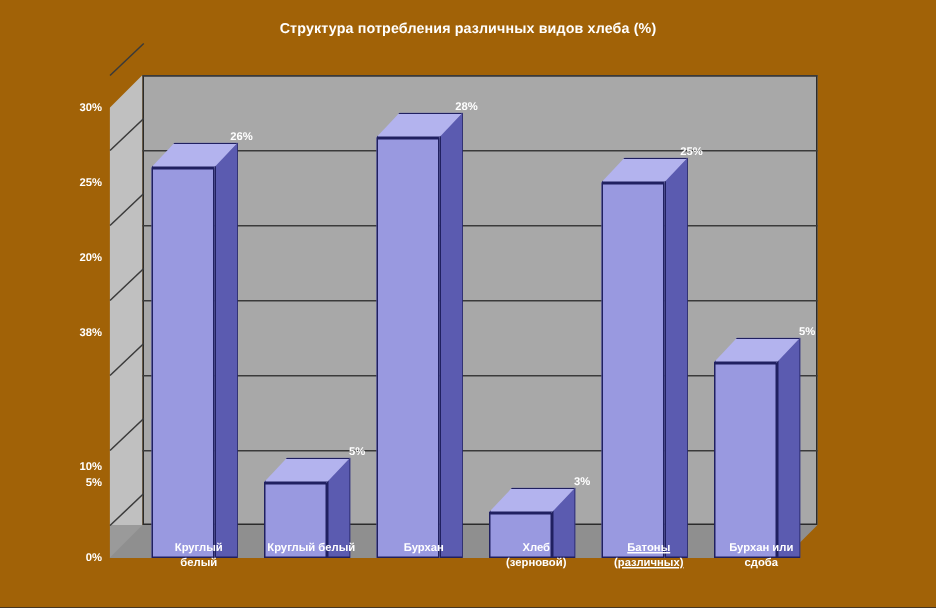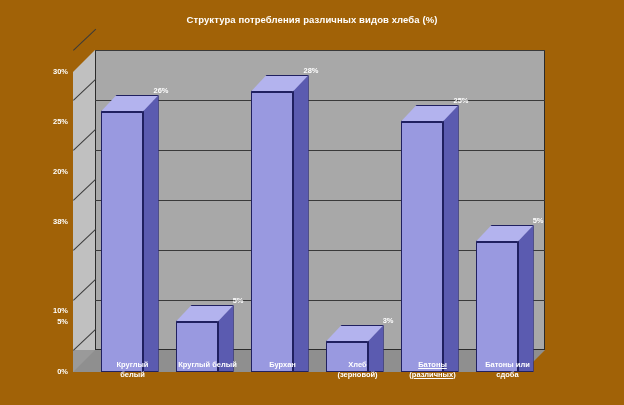--- a/index.html
+++ b/index.html
@@ -170,19 +170,19 @@
         </div>
         <div class="xlabel" style="left: 309.5px; top: 360px; width: 96px;">
           <div>Хлеб</div>
           <div>(зерновой)</div>
         </div>
         <div class="xlabel" style="left: 384.5px; top: 360px; width: 96px; text-decoration: underline;">
           <div>Батоны</div>
           <div>(различных)</div>
         </div>
         <div class="xlabel" style="left: 459.5px; top: 360px; width: 96px;">
-          <div>Батоны или</div>
+          <div>Бурхан или</div>
           <div>сдоба</div>
         </div>
       </div>
   </div>
 
 </div>
 
 </body></html>

